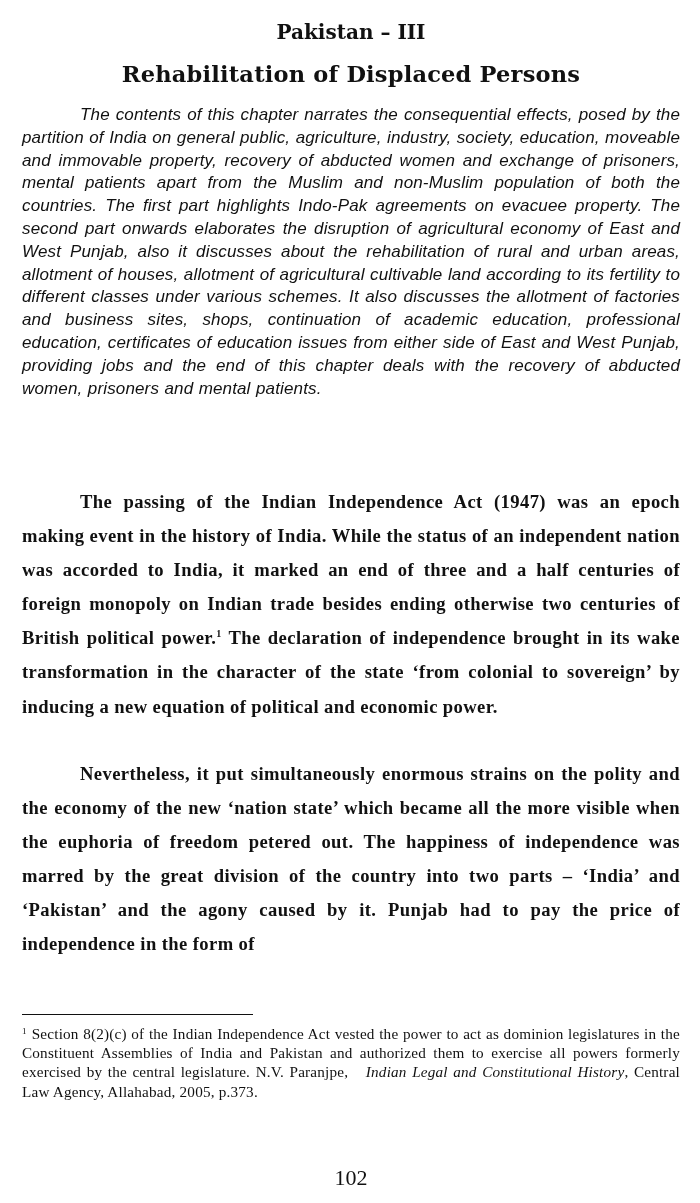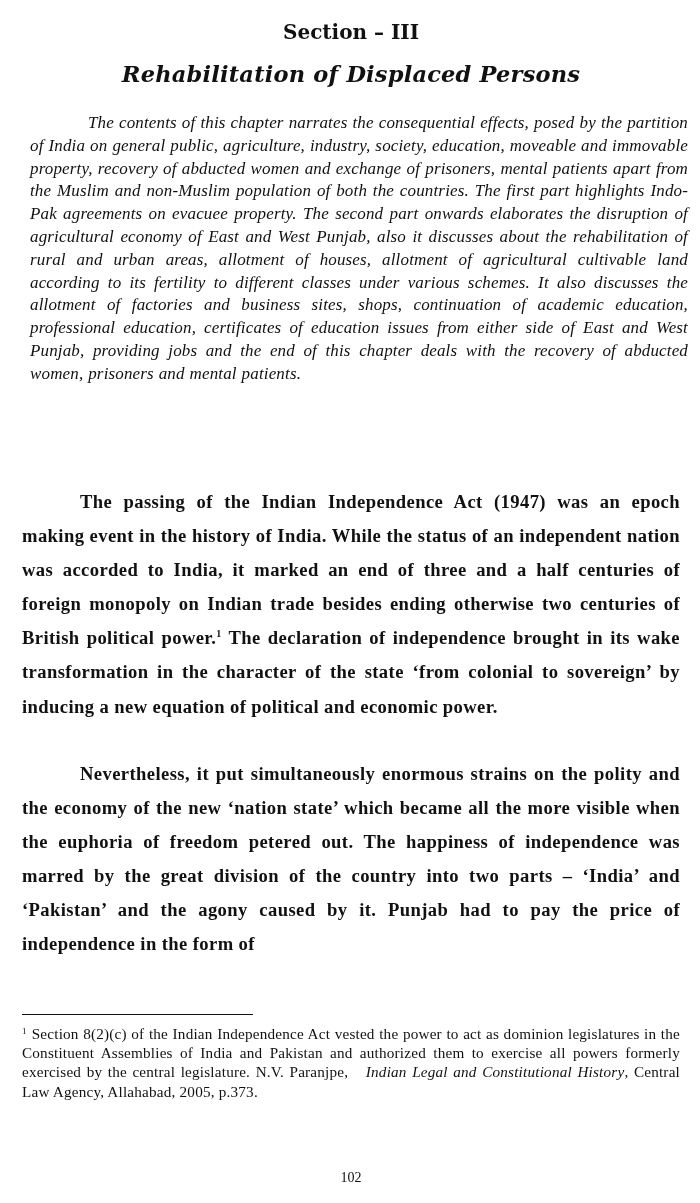--- a/index.html
+++ b/index.html
@@ -36,34 +36,33 @@
       position: absolute;
       top: 58px;
       left: 0;
       width: 658px;
       text-align: center;
       font-weight: bold;
       font-size: 22.5px;
       line-height: 32px;
       font-family: "DejaVu Serif", serif;
       letter-spacing: 0.2px;
-      font-style: italic;
     }
     .abstract {
       position: absolute;
       top: 104px;
       left: 0;
       width: 658px;
       font-style: italic;
       font-size: 17px;
       line-height: 22.8px;
       text-align: justify;
       text-indent: 58px;
-      font-family: Liberation Serif, serif;
-      margin: 8px;
+      font-family: Liberation Sans, sans-serif;
+      margin: 0;
       letter-spacing: 0.15px;
       word-spacing: 0.5px;
     }
     .body-text {
       position: absolute;
       left: 0;
       width: 658px;
       font-size: 18.6px;
       line-height: 34.1px;
       text-align: justify;
@@ -108,31 +107,31 @@
     .footnote em {
       font-style: italic;
       margin-left: 12px;
     }
     .page-number {
       position: absolute;
       top: 1166px;
       left: 0;
       width: 658px;
       text-align: center;
-      font-size: 14px;
+      font-size: 22px;
       line-height: 24px;
       font-family: "Liberation Serif", serif;
     }
   </style>
 </head>
 <body>
 
 <div class="page">
 
-  <div class="chapter-label">Section – III</div>
+  <div class="chapter-label">Pakistan – III</div>
 
   <h1 class="chapter-title" style="margin:0;">Rehabilitation of Displaced Persons</h1>
 
   <p class="abstract">The contents of this chapter narrates the consequential effects, posed by the partition of India on general public, agriculture, industry, society, education, moveable and immovable property, recovery of abducted women and exchange of prisoners, mental patients apart from the Muslim and non-Muslim population of both the countries. The first part highlights Indo-Pak agreements on evacuee property. The second part onwards elaborates the disruption of agricultural economy of East and West Punjab, also it discusses about the rehabilitation of rural and urban areas, allotment of houses, allotment of agricultural cultivable land according to its fertility to different classes under various schemes. It also discusses the allotment of factories and business sites, shops, continuation of academic education, professional education, certificates of education issues from either side of East and West Punjab, providing jobs and the end of this chapter deals with the recovery of abducted women, prisoners and mental patients.</p>
 
   <p class="body-text p1"><span>The passing of the Indian Independence Act (1947) was an epoch making event in the history of India. While the status of an independent nation was accorded to India, it marked an end of three and a half centuries of foreign monopoly on Indian trade besides ending otherwise two centuries of British political power.</span><sup>1</sup><span> The declaration of independence brought in its wake transformation in the character of the state ‘from colonial to sovereign’ by inducing a new equation of political and economic power.</span></p>
 
   <p class="body-text p2">Nevertheless, it put simultaneously enormous strains on the polity and the economy of the new ‘nation state’ which became all the more visible when the euphoria of freedom petered out. The happiness of independence was marred by the great division of the country into two parts – ‘India’ and ‘Pakistan’ and the agony caused by it. Punjab had to pay the price of independence in the form of</p>
 
   <div class="footnote-rule"></div>

